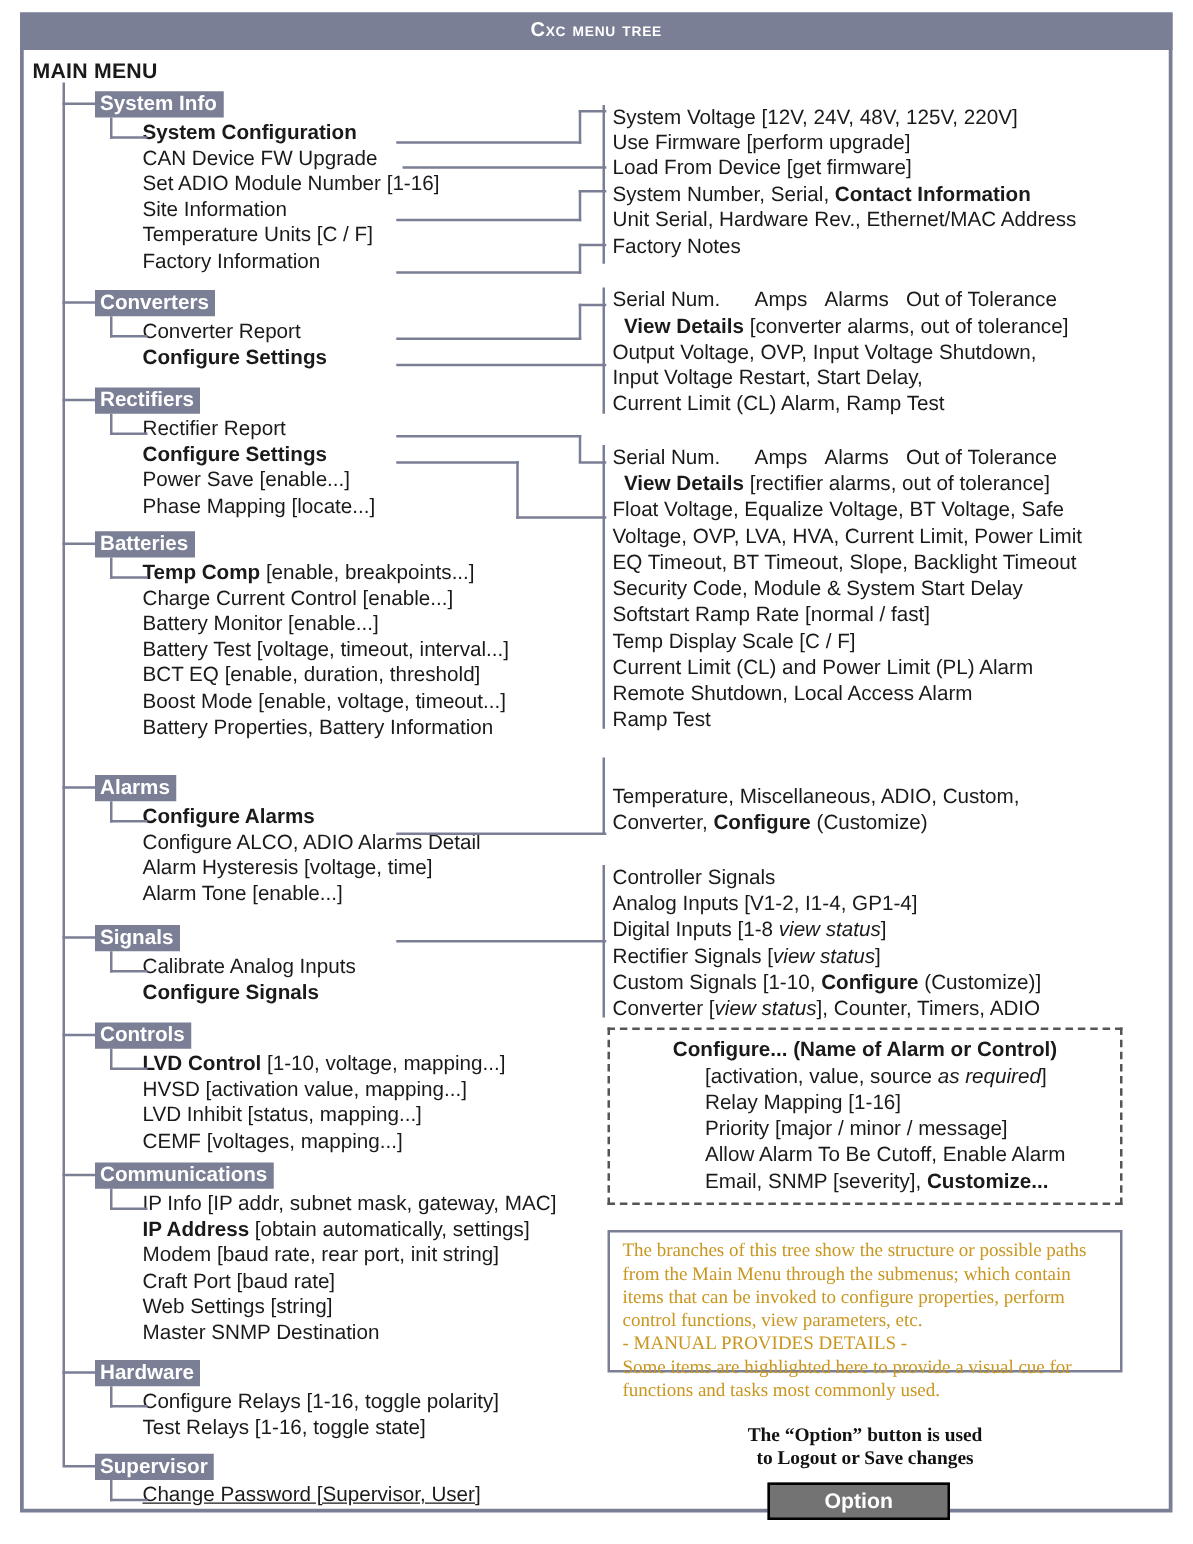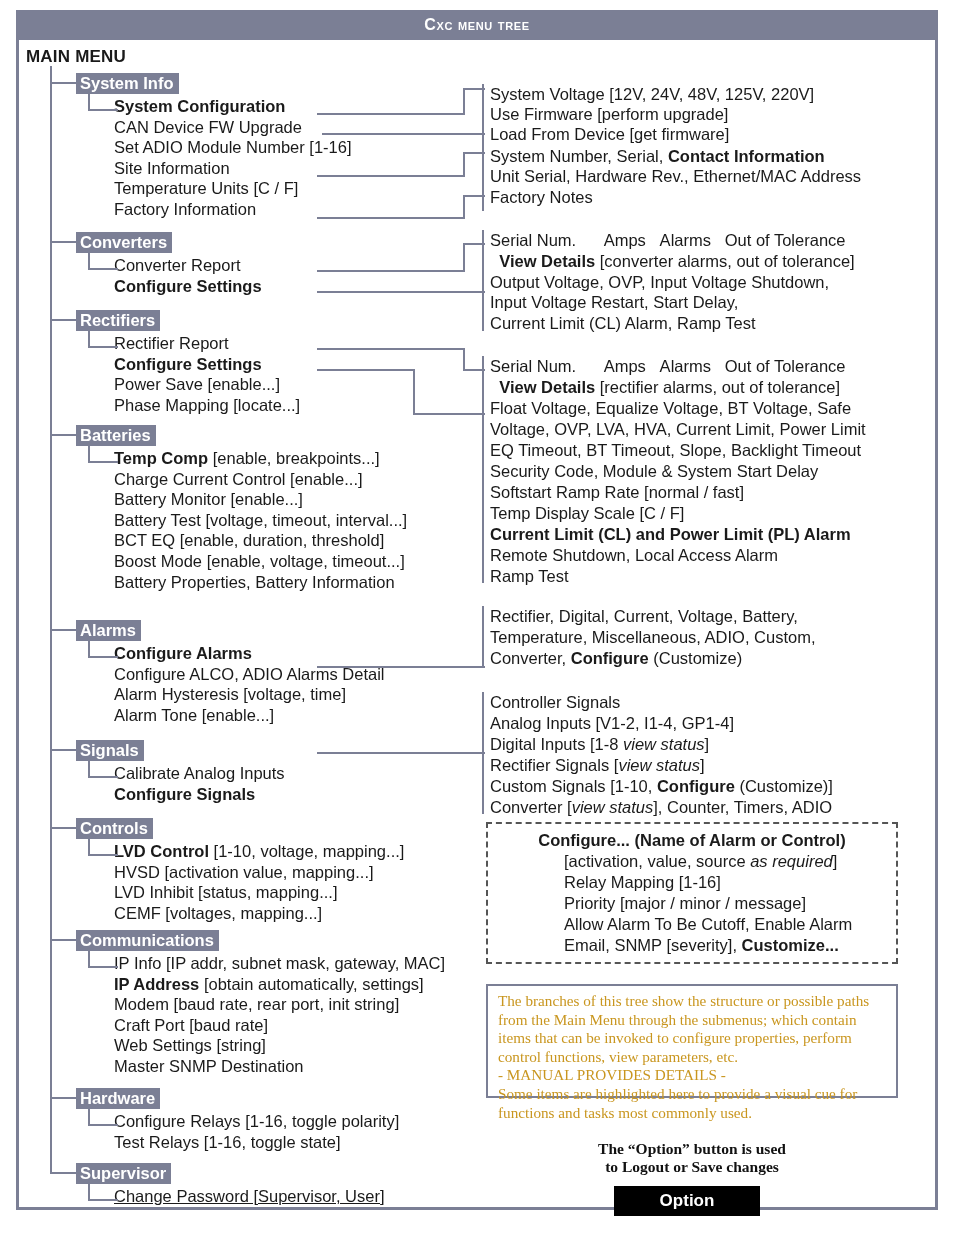--- a/index.html
+++ b/index.html
@@ -92,21 +92,21 @@
   .notebox p.ctr{text-align:left;}
 
   
   .optcap{
     position:absolute;left:486px;top:1140px;width:412px;text-align:center;
     font-family:"Liberation Serif", serif;font-weight:bold;font-size:15.5px;
     line-height:18px;color:#111;
   }
   .optbtn{
     position:absolute;left:614px;top:1186px;width:146px;height:30px;
-    background:#000000;border:2px solid #000;box-sizing:border-box;
+    background:#737373;border:2px solid #000;box-sizing:border-box;
     display:flex;align-items:center;justify-content:center;
     color:#fff;font-weight:bold;font-size:17px;
   }
 </style>
 </head>
 <body>
 
 <div class="frame"></div>
 
 <div class="titlebar">
@@ -303,26 +303,25 @@
 
   <div class="rtick" style="position:absolute;left:-4px;top:356px;width:2px;height:227px;"></div>
   <div class="rline" style="left:4px;top:356px;">Serial Num.&nbsp;&nbsp;&nbsp;&nbsp;&nbsp;&nbsp;Amps&nbsp;&nbsp;&nbsp;Alarms&nbsp;&nbsp;&nbsp;Out of Tolerance</div>
   <div class="rline" style="left:4px;top:377px;">&nbsp;&nbsp;<b>View Details</b> [rectifier alarms, out of tolerance]</div>
   <div class="rline" style="left:4px;top:398px;">Float Voltage, Equalize Voltage, BT Voltage, Safe</div>
   <div class="rline" style="left:4px;top:419px;">Voltage, OVP, LVA, HVA, Current Limit, Power Limit</div>
   <div class="rline" style="left:4px;top:440px;">EQ Timeout, BT Timeout, Slope, Backlight Timeout</div>
   <div class="rline" style="left:4px;top:461px;">Security Code, Module &amp; System Start Delay</div>
   <div class="rline" style="left:4px;top:482px;">Softstart Ramp Rate [normal / fast]</div>
   <div class="rline" style="left:4px;top:503px;">Temp Display Scale [C / F]</div>
-  <div class="rline" style="left:4px;top:524px;font-weight:bold;">Current Limit (CL) and Power Limit (PL) Alarm</div>
+  <div class="rline" style="left:4px;top:524px;">Current Limit (CL) and Power Limit (PL) Alarm</div>
   <div class="rline" style="left:4px;top:545px;">Remote Shutdown, Local Access Alarm</div>
   <div class="rline" style="left:4px;top:566px;">Ramp Test</div>
 
   <div class="rtick" style="position:absolute;left:-4px;top:606px;width:2px;height:62px;"></div>
-  <div class="rline" style="left:4px;top:606px;">Rectifier, Digital, Current, Voltage, Battery,</div>
   <div class="rline" style="left:4px;top:627px;">Temperature, Miscellaneous, ADIO, Custom,</div>
   <div class="rline" style="left:4px;top:648px;">Converter, <b>Configure</b> (Customize)</div>
 
   <div class="rtick" style="position:absolute;left:-4px;top:692px;width:2px;height:122px;"></div>
   <div class="rline" style="left:4px;top:692px;">Controller Signals</div>
   <div class="rline" style="left:4px;top:713px;">Analog Inputs [V1-2, I1-4, GP1-4]</div>
   <div class="rline" style="left:4px;top:734px;">Digital Inputs [1-8 <i>view status</i>]</div>
   <div class="rline" style="left:4px;top:755px;">Rectifier Signals [<i>view status</i>]</div>
   <div class="rline" style="left:4px;top:776px;">Custom Signals [1-10, <b>Configure</b> (Customize)]</div>
   <div class="rline" style="left:4px;top:797px;">Converter [<i>view status</i>], Counter, Timers, ADIO</div>

